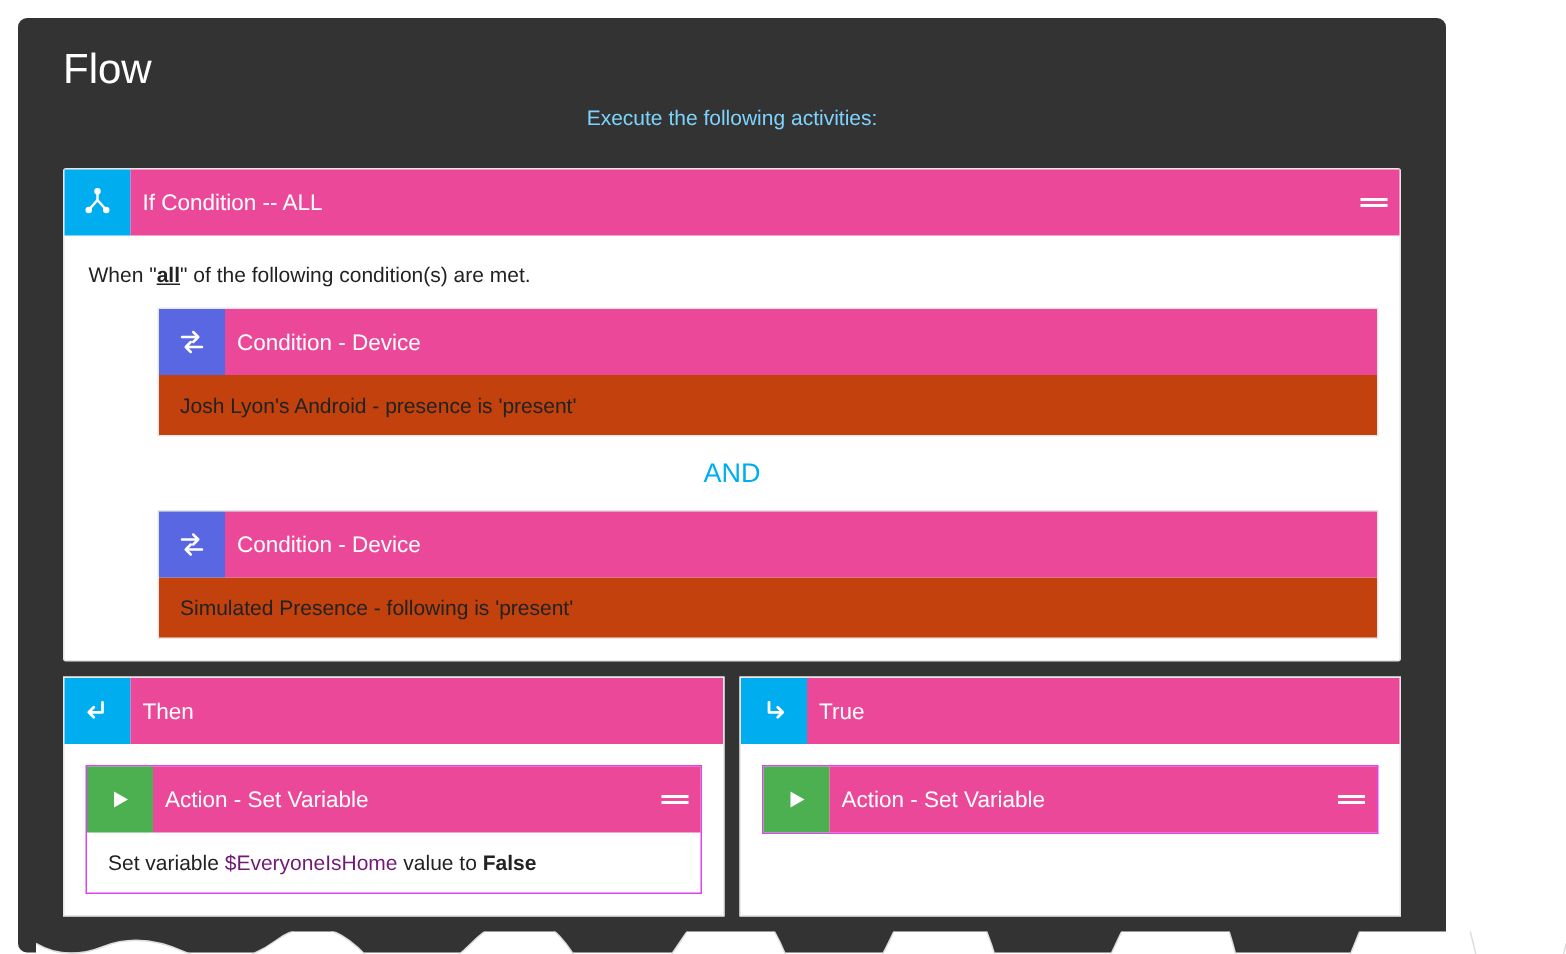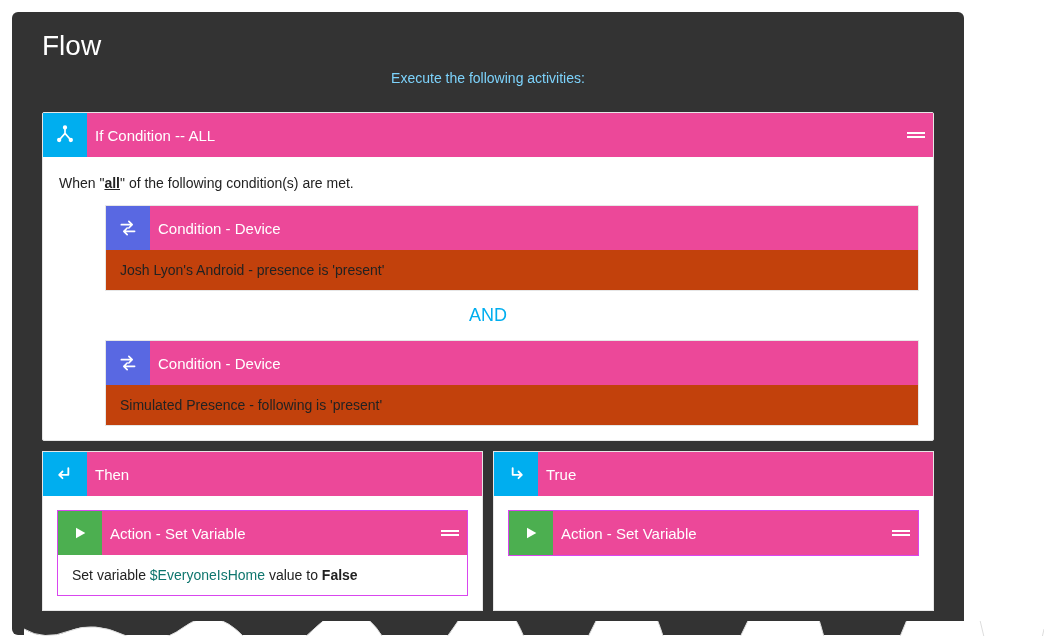--- a/index.html
+++ b/index.html
@@ -112,21 +112,21 @@
     padding: 14px;
   }
   .action-block {
     border: 1px solid #d946ef;
   }
   .action-body {
     padding: 12px 14px;
     font-size: 14px;
     color: #222;
   }
-  .var-highlight { color: #0f766e; }
+  .var-highlight { color: #701a75; }
   .val-bold { font-weight: 700; }
   svg { display: block; }
   .torn-svg {
     width: 100%;
     height: 30px;
     display: block;
   }
 </style>
 </head>
 <body>

